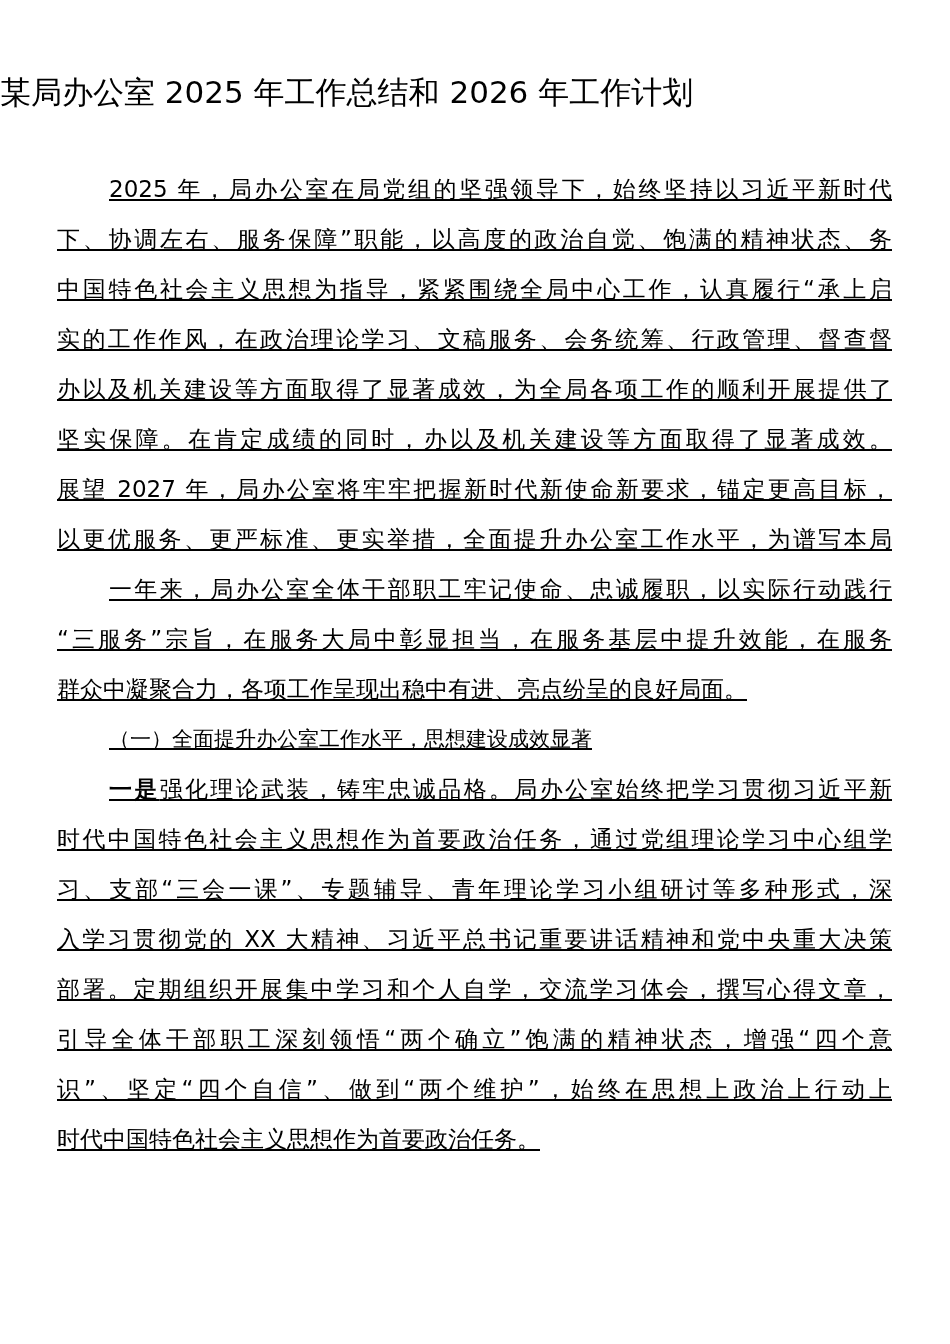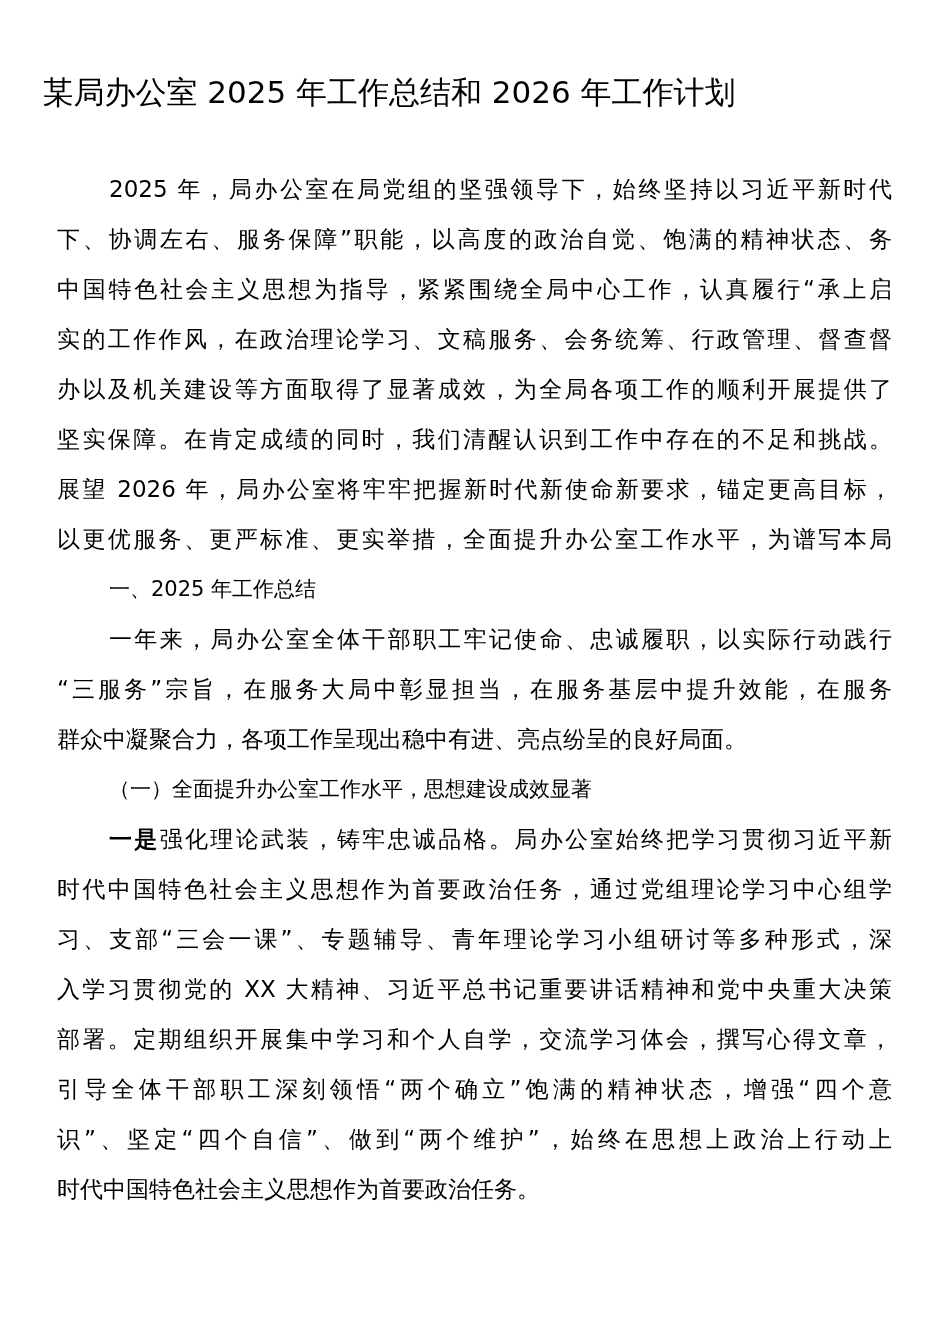--- a/index.html
+++ b/index.html
@@ -21,40 +21,41 @@
       top: 0;
       width: 950px;
       height: 1344px;
       background: #ffffff;
     }
     .title {
       position: absolute;
       left: 0;
       top: 70px;
       width: 778px;
-      text-align: center;
+      text-align: left;
       font-size: 31px;
       line-height: 44px;
       letter-spacing: 0px;
       white-space: nowrap;
     }
     .body {
       position: absolute;
       left: 57px;
       top: 164px;
       width: 835px;
     }
     .line {
       height: 50px;
       line-height: 50px;
       font-size: 23px;
       white-space: nowrap;
       text-align: justify;
       text-align-last: justify;
       overflow: visible;
+      text-decoration: underline;
     }
     .line.last {
       text-align-last: left;
     }
     .line.indent {
       padding-left: 52px;
     }
     .line.heading {
       font-size: 21px;
       text-align-last: left;
@@ -70,26 +71,25 @@
   <div class="title">某局办公室 2025 年工作总结和 2026 年工作计划</div>
 
   <div class="body">
 
     <div>
       <div class="line indent">2025 年，局办公室在局党组的坚强领导下，始终坚持以习近平新时代</div>
       <div class="line">下、协调左右、服务保障”职能，以高度的政治自觉、饱满的精神状态、务</div>
       <div class="line">中国特色社会主义思想为指导，紧紧围绕全局中心工作，认真履行“承上启</div>
       <div class="line">实的工作作风，在政治理论学习、文稿服务、会务统筹、行政管理、督查督</div>
       <div class="line">办以及机关建设等方面取得了显著成效，为全局各项工作的顺利开展提供了</div>
-      <div class="line">坚实保障。在肯定成绩的同时，我们清醒认识到工作中存在的不足和挑战。</div>
-      <div class="line">展望 2026 年，局办公室将牢牢把握新时代新使命新要求，锚定更高目标，</div>
+      <div class="line">坚实保障。在肯定成绩的同时，办以及机关建设等方面取得了显著成效。</div>
+      <div class="line">展望 2027 年，局办公室将牢牢把握新时代新使命新要求，锚定更高目标，</div>
       <div class="line">以更优服务、更严标准、更实举措，全面提升办公室工作水平，为谱写本局</div>
     </div>
 
-    <div class="line indent heading">一、2025 年工作总结</div>
 
     <div>
       <div class="line indent">一年来，局办公室全体干部职工牢记使命、忠诚履职，以实际行动践行</div>
       <div class="line">“三服务”宗旨，在服务大局中彰显担当，在服务基层中提升效能，在服务</div>
       <div class="line last">群众中凝聚合力，各项工作呈现出稳中有进、亮点纷呈的良好局面。</div>
     </div>
 
     <div class="line indent heading">（一）全面提升办公室工作水平，思想建设成效显著</div>
 
     <div>

